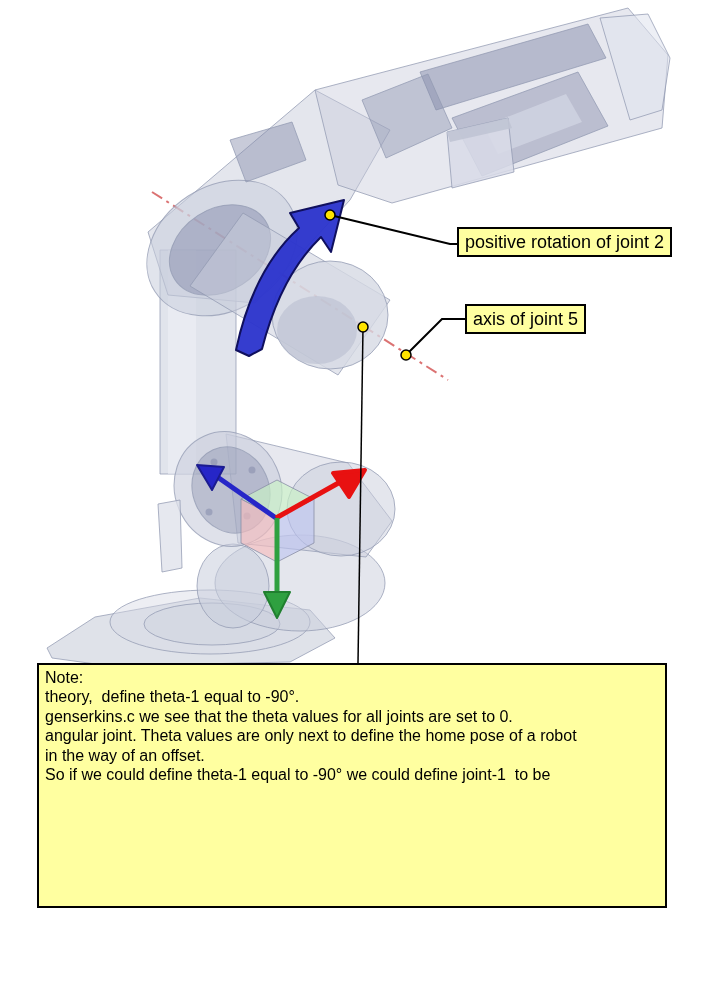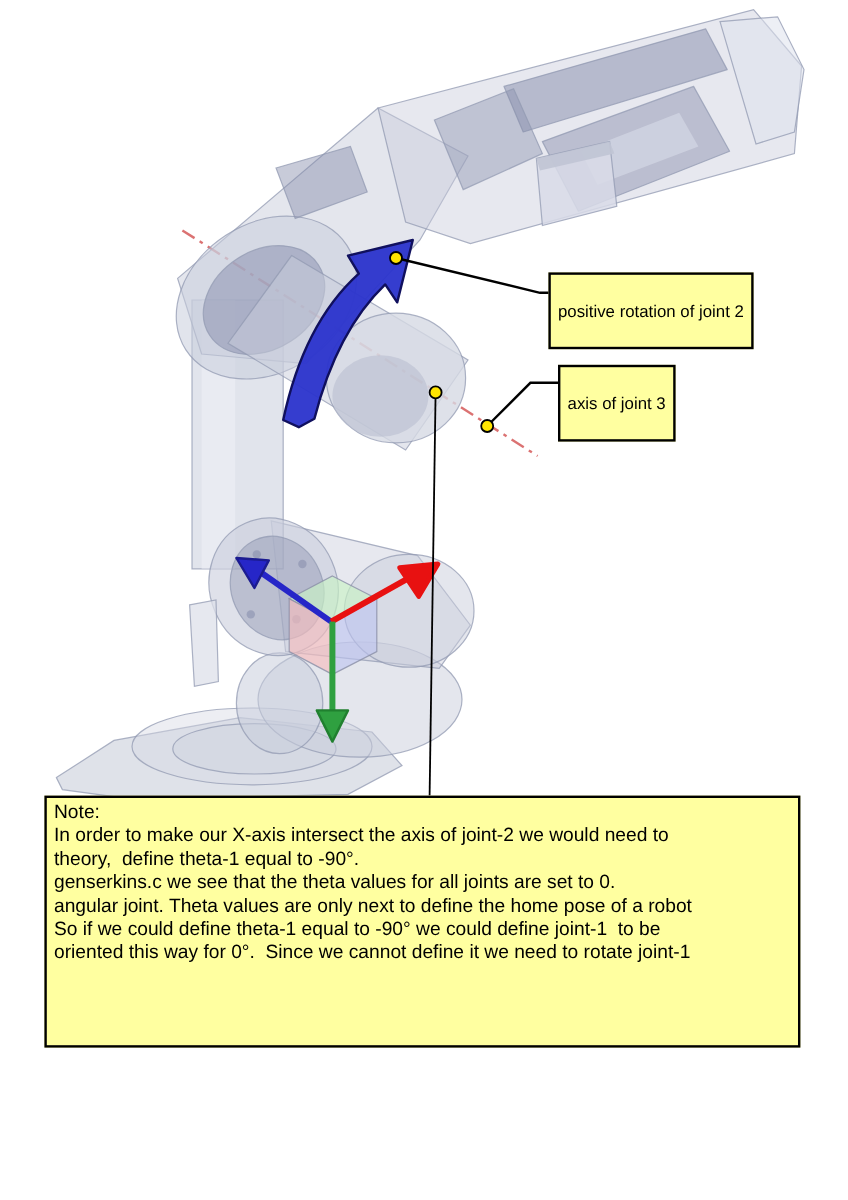--- a/index.html
+++ b/index.html
@@ -4,24 +4,24 @@
 <style>
   html,body{margin:0;padding:0;background:#ffffff;}
   .stage{
     position:relative;width:707px;height:1000px;background:#ffffff;
     font-family:"Liberation Sans", sans-serif;overflow:hidden;
   }
   .stage svg{position:absolute;left:0;top:0;}
   .callout{
     position:absolute;z-index:3;display:inline-block;
     background:#ffffa0;border:2px solid #000;color:#000;
-    font-size:14px;line-height:24px;padding:18px 6px;white-space:nowrap;
+    font-size:18px;line-height:24px;padding:1px 6px;white-space:nowrap;
   }
   .note-box{
-    position:absolute;z-index:3;left:37px;top:663px;width:630px;height:210px;
+    position:absolute;z-index:3;left:37px;top:663px;width:630px;height:245px;
     box-sizing:border-box;background:#ffffa0;border:2px solid #000;
     padding:3px 2px 0 6px;color:#000;
   }
   .note-line{
     font-size:16px;line-height:19.4px;white-space:pre;color:#000;
   }
 </style>
 </head>
 <body>
 
@@ -102,26 +102,25 @@
       <circle cx="330" cy="215" r="5" fill="#ffe400"></circle>
       <circle cx="363" cy="327" r="5" fill="#ffe400"></circle>
       <circle cx="406" cy="355" r="5" fill="#ffe400"></circle>
     </g>
   </svg>
 
   <div class="callout" style="left:457px;top:227px">
     <span>positive rotation of joint 2</span>
   </div>
   <div class="callout" style="left:465px;top:304px">
-    <span>axis of joint 3</span>
+    <span>axis of joint 5</span>
   </div>
 
   <div class="note-box">
     <div class="note-line">Note:</div>
-    <div class="note-line">In order to make our X-axis intersect the axis of joint-2 we would need to</div>
     <div class="note-line">theory,  define theta-1 equal to -90°.</div>
     <div class="note-line">genserkins.c we see that the theta values for all joints are set to 0.</div>
     <div class="note-line">angular joint. Theta values are only next to define the home pose of a robot</div>
+    <div class="note-line">in the way of an offset.</div>
     <div class="note-line">So if we could define theta-1 equal to -90° we could define joint-1  to be</div>
-    <div class="note-line">oriented this way for 0°.  Since we cannot define it we need to rotate joint-1</div>
   </div>
 
 </div>
 
 </body></html>

